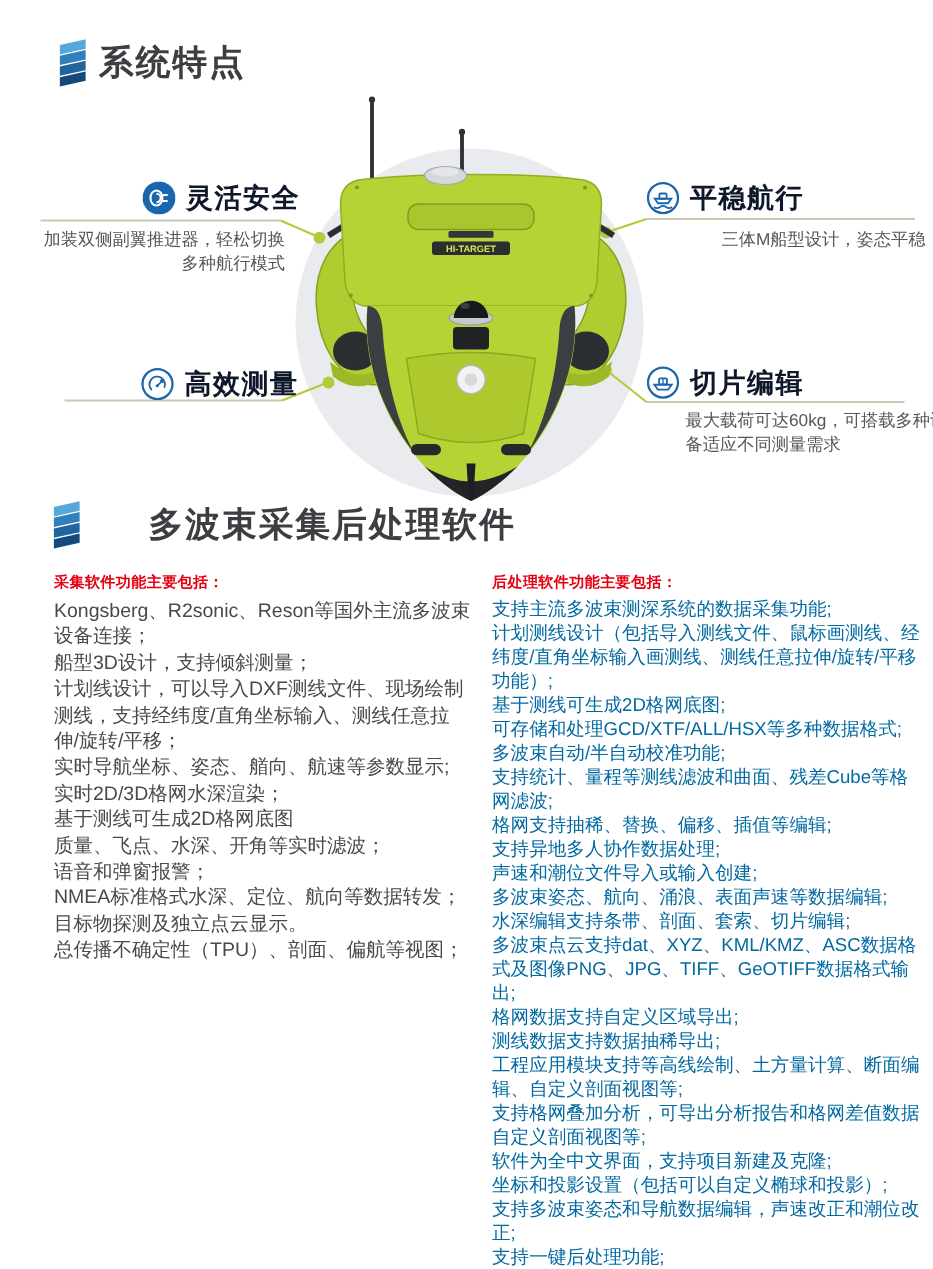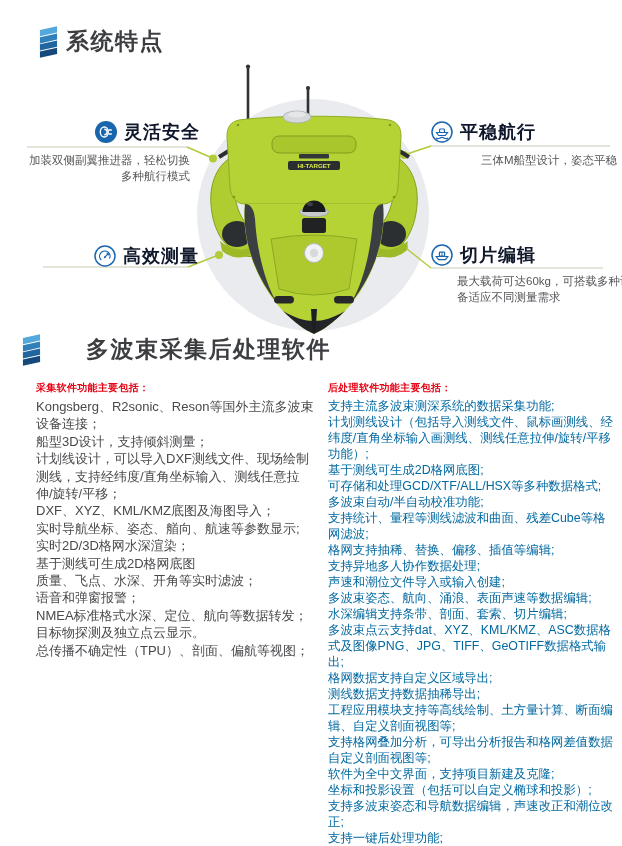--- a/index.html
+++ b/index.html
@@ -1,21 +1,21 @@
 <!DOCTYPE html>
 <html><head>
 <meta charset="utf-8">
 <style>
   html,body{margin:0;padding:0;background:#ffffff;}
   .page{position:relative;width:622px;height:846px;background:#fff;overflow:hidden;
         font-family:"Liberation Sans","DejaVu Sans",sans-serif;color:#46474a;}
   .section-head{position:absolute;display:flex;align-items:center;gap:7px;}
   .section-head .ttl{font-size:23px;font-weight:bold;color:#3c3e41;letter-spacing:1.5px;}
   #head1{left:38px;top:24px;}
-  #head2{left:21px;top:332px;gap:44px;}
+  #head2{left:34px;top:332px;gap:44px;}
   .hero-svg{position:absolute;left:0;top:57px;}
   .co-titlerow{position:absolute;display:flex;align-items:center;gap:7px;z-index:5;}
   .co-title{font-size:18px;font-weight:bold;color:#0f172a;letter-spacing:1px;white-space:nowrap;}
   .co-icon{width:22px;height:22px;flex:0 0 22px;}
   .co-desc{position:absolute;font-size:11.5px;line-height:16px;color:#55565a;z-index:5;white-space:nowrap;padding-left:48px;}
   .right-align{text-align:right;}
   .col{position:absolute;top:381px;}
   #col-left{left:36px;width:280px;}
   #col-right{left:328px;width:288px;}
   .col-header{font-size:10px;font-weight:bold;color:#e60012;margin-bottom:3px;letter-spacing:0.3px;}
@@ -193,21 +193,20 @@
     </svg>
     <span class="ttl">多波束采集后处理软件</span>
   </div>
 
   <div class="col" id="col-left">
     <div class="col-header">采集软件功能主要包括：</div>
     <div>
         <div class="col-item">Kongsberg、R2sonic、Reson等国外主流多波束设备连接；</div>
         <div class="col-item">船型3D设计，支持倾斜测量；</div>
         <div class="col-item">计划线设计，可以导入DXF测线文件、现场绘制测线，支持经纬度/直角坐标输入、测线任意拉伸/旋转/平移；</div>
-        <div class="col-item">DXF、XYZ、KML/KMZ底图及海图导入；</div>
         <div class="col-item">实时导航坐标、姿态、艏向、航速等参数显示;</div>
         <div class="col-item">实时2D/3D格网水深渲染；</div>
         <div class="col-item">基于测线可生成2D格网底图</div>
         <div class="col-item">质量、飞点、水深、开角等实时滤波；</div>
         <div class="col-item">语音和弹窗报警；</div>
         <div class="col-item">NMEA标准格式水深、定位、航向等数据转发；</div>
         <div class="col-item">目标物探测及独立点云显示。</div>
         <div class="col-item">总传播不确定性（TPU）、剖面、偏航等视图；</div>
       </div>
   </div>

